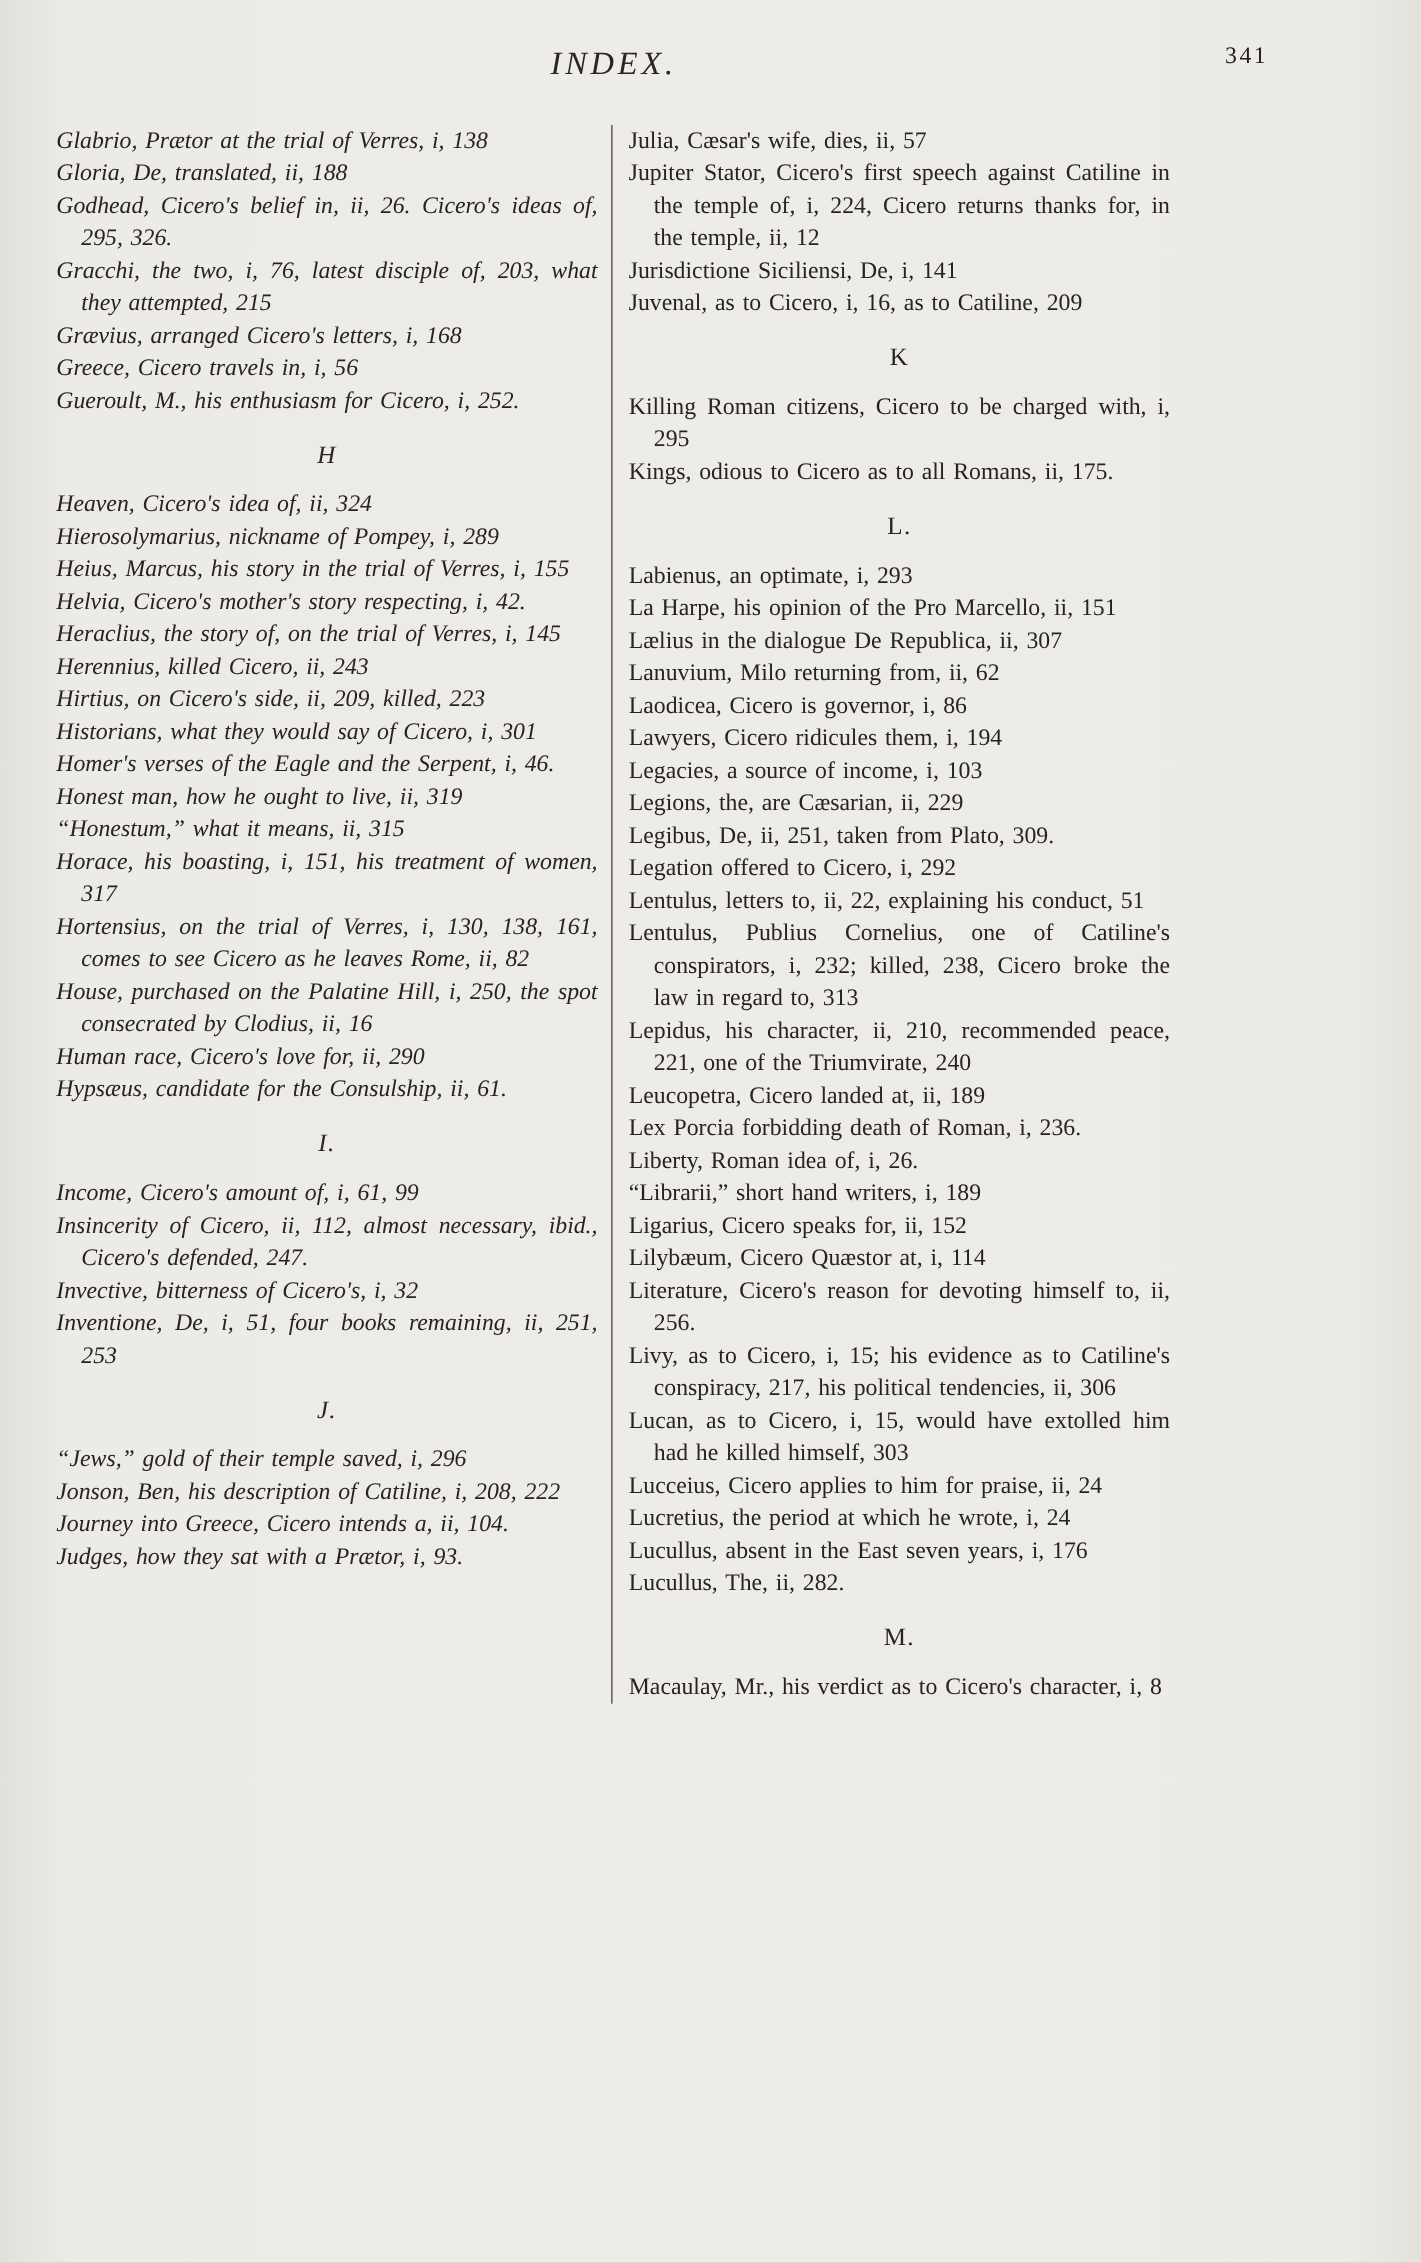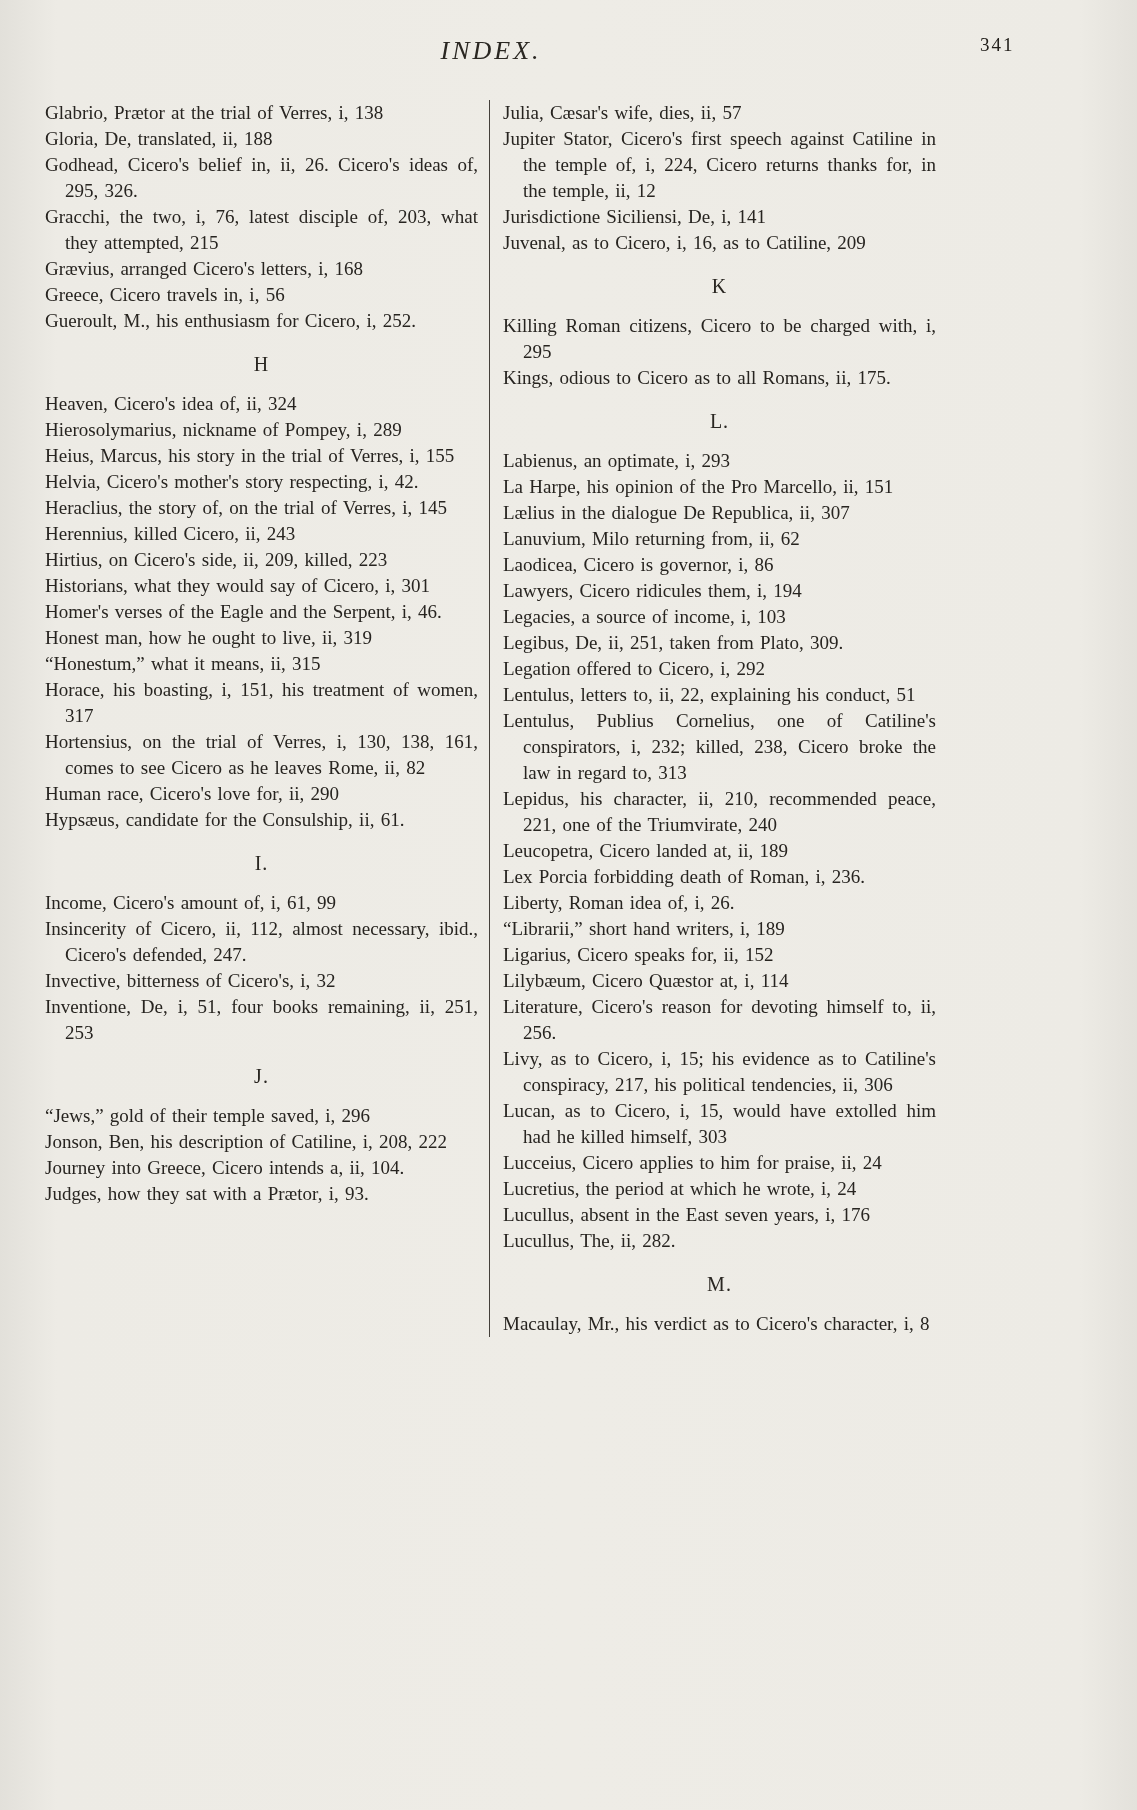--- a/index.html
+++ b/index.html
@@ -47,21 +47,21 @@
     align-items: stretch;
     margin-top: 8px;
   }
   .col {
     width: 433px;
     font-size: 19px;
     line-height: 26px;
     text-align: justify;
     word-spacing: 1.5px;
   }
-  .col-left { padding-right: 11px; }
+  .col-left { padding-right: 11px; font-style: italic; }
   .col-right { padding-left: 13px; }
   .divider {
     width: 1px;
     background: #44403a;
     flex: 0 0 1px;
   }
   .entry {
     padding-left: 20px;
     text-indent: -20px;
   }
@@ -98,20 +98,21 @@
         <div class="entry">Helvia, Cicero's mother's story respecting, i, 42.</div>
         <div class="entry">Heraclius, the story of, on the trial of Verres, i, 145</div>
         <div class="entry">Herennius, killed Cicero, ii, 243</div>
         <div class="entry">Hirtius, on Cicero's side, ii, 209, killed, 223</div>
         <div class="entry">Historians, what they would say of Cicero, i, 301</div>
         <div class="entry">Homer's verses of the Eagle and the Serpent, i, 46.</div>
         <div class="entry">Honest man, how he ought to live, ii, 319</div>
         <div class="entry">“Honestum,” what it means, ii, 315</div>
         <div class="entry">Horace, his boasting, i, 151, his treatment of women, 317</div>
         <div class="entry">Hortensius, on the trial of Verres, i, 130, 138, 161, comes to see Cicero as he leaves Rome, ii, 82</div>
+        <div class="entry">House, purchased on the Palatine Hill, i, 250, the spot consecrated by Clodius, ii, 16</div>
         <div class="entry">Human race, Cicero's love for, ii, 290</div>
         <div class="entry">Hypsæus, candidate for the Consulship, ii, 61.</div>
         <div class="section-head">I.</div>
         <div class="entry">Income, Cicero's amount of, i, 61, 99</div>
         <div class="entry">Insincerity of Cicero, ii, 112, almost necessary, ibid., Cicero's defended, 247.</div>
         <div class="entry">Invective, bitterness of Cicero's, i, 32</div>
         <div class="entry">Inventione, De, i, 51, four books remaining, ii, 251, 253</div>
         <div class="section-head">J.</div>
         <div class="entry">“Jews,” gold of their temple saved, i, 296</div>
         <div class="entry">Jonson, Ben, his description of Catiline, i, 208, 222</div>
@@ -128,20 +129,21 @@
         <div class="entry">Killing Roman citizens, Cicero to be charged with, i, 295</div>
         <div class="entry">Kings, odious to Cicero as to all Romans, ii, 175.</div>
         <div class="section-head">L.</div>
         <div class="entry">Labienus, an optimate, i, 293</div>
         <div class="entry">La Harpe, his opinion of the Pro Marcello, ii, 151</div>
         <div class="entry">Lælius in the dialogue De Republica, ii, 307</div>
         <div class="entry">Lanuvium, Milo returning from, ii, 62</div>
         <div class="entry">Laodicea, Cicero is governor, i, 86</div>
         <div class="entry">Lawyers, Cicero ridicules them, i, 194</div>
         <div class="entry">Legacies, a source of income, i, 103</div>
+        <div class="entry">Legions, the, are Cæsarian, ii, 229</div>
         <div class="entry">Legibus, De, ii, 251, taken from Plato, 309.</div>
         <div class="entry">Legation offered to Cicero, i, 292</div>
         <div class="entry">Lentulus, letters to, ii, 22, explaining his conduct, 51</div>
         <div class="entry">Lentulus, Publius Cornelius, one of Catiline's conspirators, i, 232; killed, 238, Cicero broke the law in regard to, 313</div>
         <div class="entry">Lepidus, his character, ii, 210, recommended peace, 221, one of the Triumvirate, 240</div>
         <div class="entry">Leucopetra, Cicero landed at, ii, 189</div>
         <div class="entry">Lex Porcia forbidding death of Roman, i, 236.</div>
         <div class="entry">Liberty, Roman idea of, i, 26.</div>
         <div class="entry">“Librarii,” short hand writers, i, 189</div>
         <div class="entry">Ligarius, Cicero speaks for, ii, 152</div>

